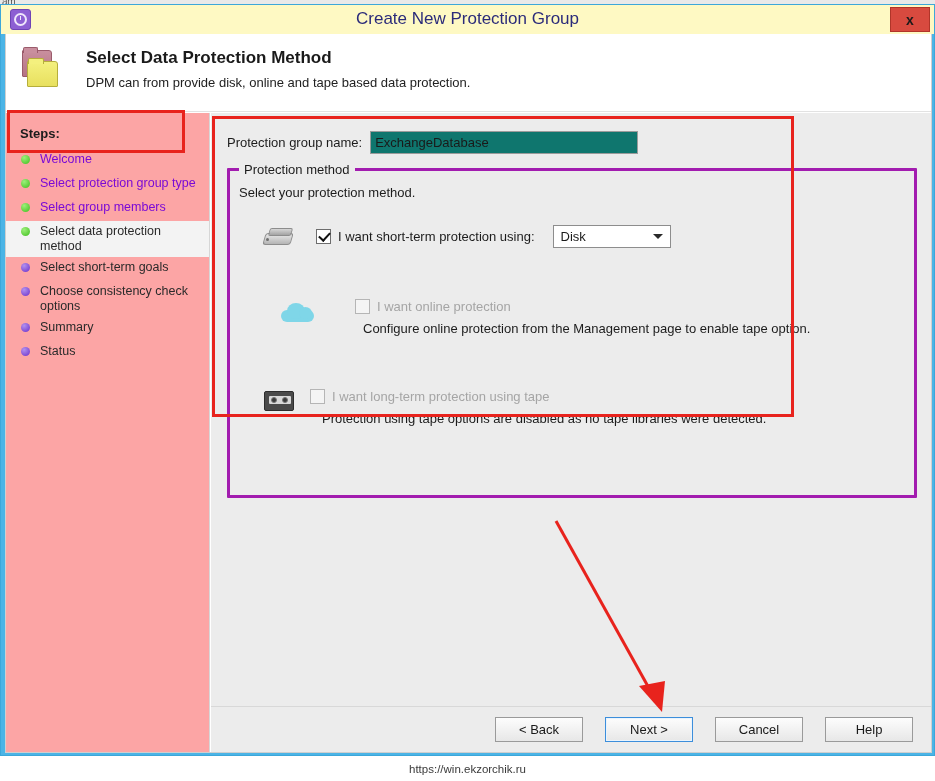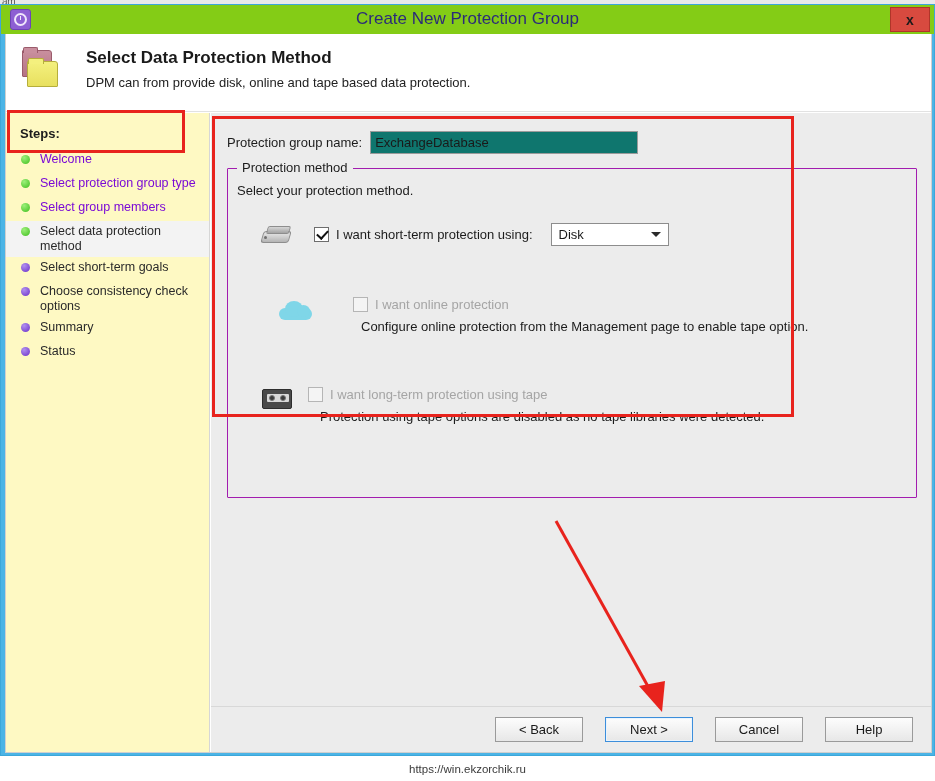--- a/index.html
+++ b/index.html
@@ -33,21 +33,21 @@
     left: 0px; top: 4px;
     width: 935px; height: 752px;
     background: #4bb4e6;
     border: 1px solid #3da7d9;
   }
 
   
   .titlebar {
     position: relative;
     height: 29px;
-    background: #84cc16;
+    background: #fef9c3;
   }
   .title-icon {
     position: absolute; left: 9px; top: 4px;
     width: 21px; height: 21px;
     background: #8d5fd3;
     border: 1px solid #6f44b5;
     border-radius: 3px;
     display: flex; align-items: center; justify-content: center;
   }
   .title-icon .glyph {
@@ -150,21 +150,21 @@
     left: 0; top: 79px;
     width: 925px; height: 639px;
     display: block;
   }
 
   
   .sidebar {
     position: absolute;
     left: 0; top: 0;
     width: 204px; height: 639px;
-    background: #fef9c3;
+    background: #fca5a5;
     border-right: 1px solid #d6d6d6;
   }
   .steps-title {
     position: absolute; left: 14px; top: 13px;
     font-size: 13px; font-weight: bold;
     color: #1c1c1c;
   }
   .steps-list {
     position: absolute; left: 0; top: 36px; right: 0;
   }
@@ -229,21 +229,21 @@
     padding: 1px 4px;
     font-family: "Liberation Sans", sans-serif;
     outline: none;
   }
 
   
   .groupbox {
     position: absolute;
     left: 8px; top: 47px;
     width: 690px; height: 330px;
-    border: 1px solid #a21caf;
+    border: 3px solid #a21caf;
     border-radius: 1px;
   }
   .groupbox-legend {
     position: absolute;
     left: 9px; top: -9px;
     background: #ececec;
     padding: 0 5px;
     font-size: 13px;
     color: #1c1c1c;
   }

